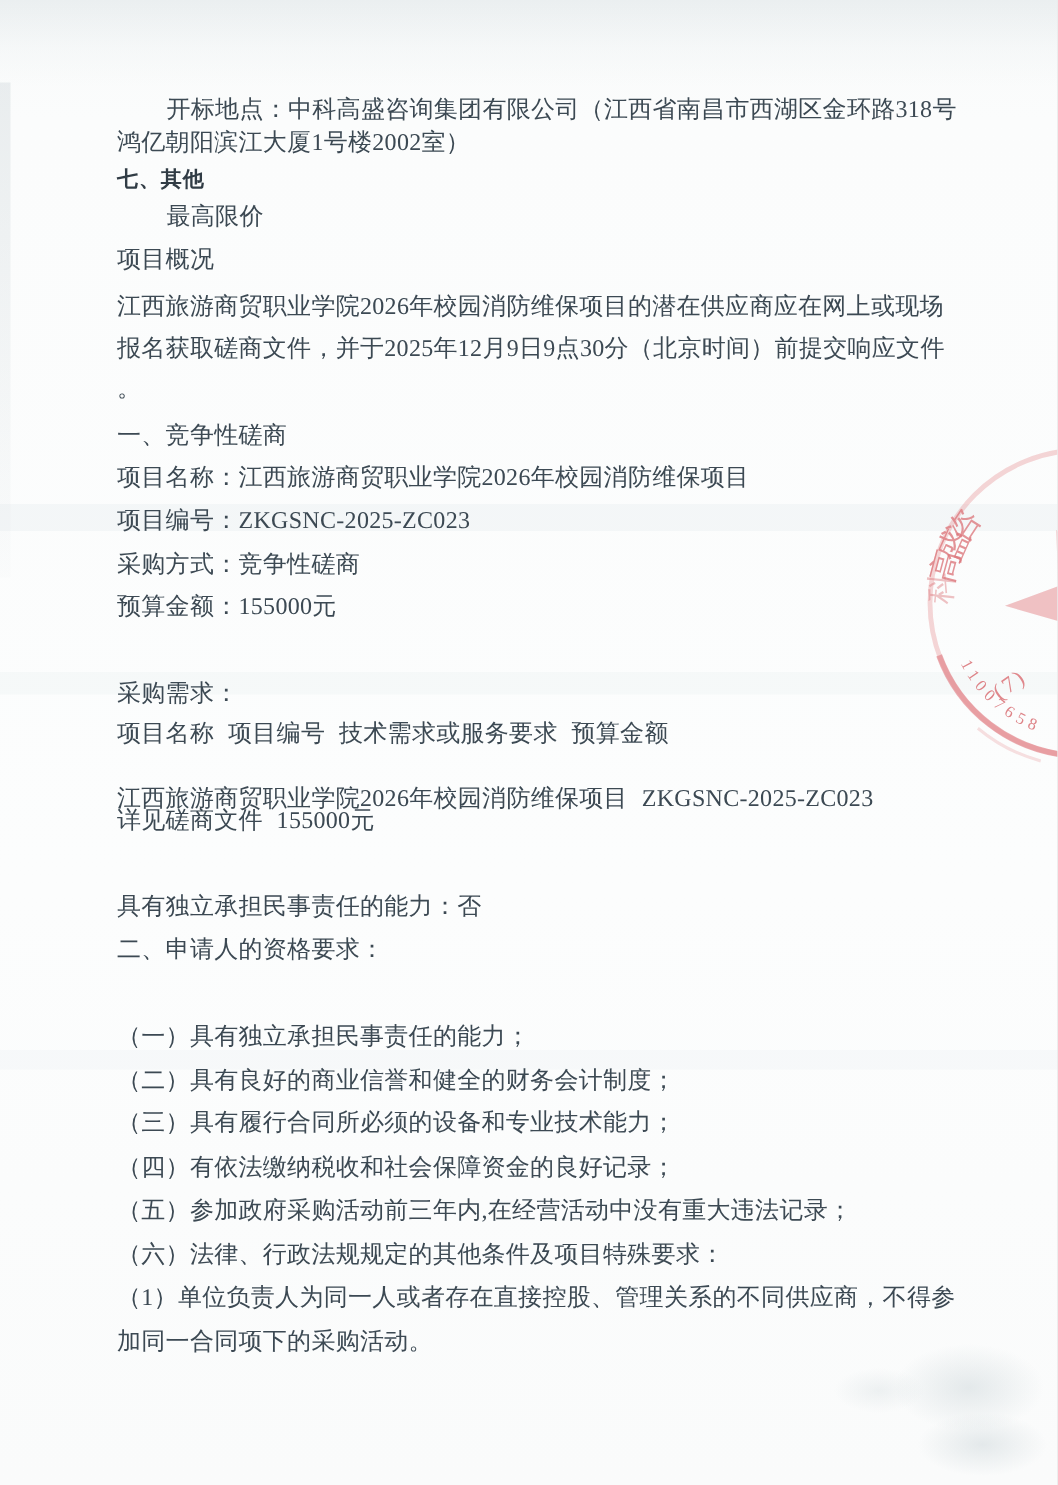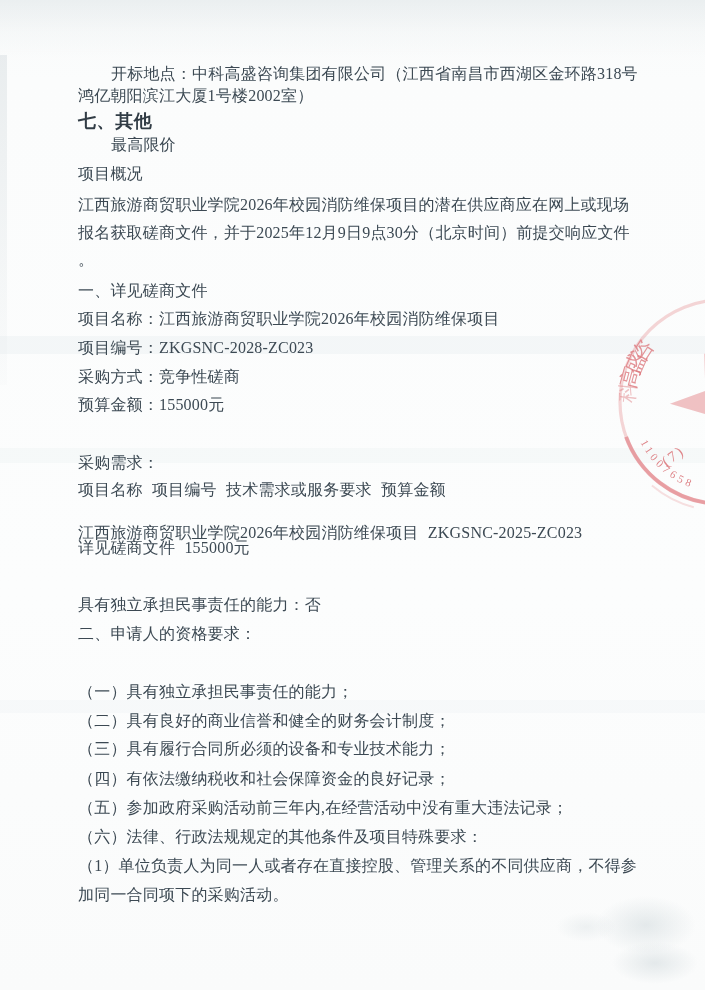--- a/index.html
+++ b/index.html
@@ -8,21 +8,21 @@
     background:linear-gradient(180deg,#f8fafa 0%,#fbfcfc 8%,#fcfdfd 60%,#fafbfb 100%);
     overflow:hidden;
     font-family:"Liberation Serif","DejaVu Serif",serif;
     color:#3c4953;
   }
   .ln{
     position:absolute;left:78px;font-size:16px;line-height:22px;
     white-space:nowrap;letter-spacing:.2px;margin:0;
   }
   .ind{left:111px;}
-  .b{font-weight:bold;color:#313c45;font-size:18px;letter-spacing:.6px;}
+  .b{font-weight:bold;color:#313c45;font-size:14px;letter-spacing:.6px;}
   .tbl{word-spacing:5px;}
   
   .topband{position:absolute;top:0;left:0;right:0;height:58px;
     background:linear-gradient(180deg,rgba(213,221,224,.38),rgba(213,221,224,.10) 55%,rgba(213,221,224,0));}
   .streak{position:absolute;left:0;top:55px;width:7px;height:330px;
     background:linear-gradient(180deg,rgba(200,209,213,.35),rgba(200,209,213,.04));}
   .band{position:absolute;left:0;right:0;background:rgba(208,218,221,.16);}
   .band.b1{top:336px;height:18px;}
   .band.b2{top:448px;height:15px;background:rgba(208,218,221,.12);}
   .band.b3{top:700px;height:13px;background:rgba(208,218,221,.10);}
@@ -48,23 +48,23 @@
   <div class="smudge sm3"></div>
 
   <p class="ln ind" style="top:63px">开标地点：中科高盛咨询集团有限公司（江西省南昌市西湖区金环路318号</p>
   <p class="ln" style="top:85px">鸿亿朝阳滨江大厦1号楼2002室）</p>
   <p class="ln b" style="top:110px">七、其他</p>
   <p class="ln ind" style="top:134px">最高限价</p>
   <p class="ln" style="top:163px">项目概况</p>
   <p class="ln" style="top:194px">江西旅游商贸职业学院2026年校园消防维保项目的潜在供应商应在网上或现场</p>
   <p class="ln" style="top:222px">报名获取磋商文件，并于2025年12月9日9点30分（北京时间）前提交响应文件</p>
   <p class="ln" style="top:249px">。</p>
-  <p class="ln" style="top:280px">一、详见磋商文件</p>
+  <p class="ln" style="top:280px">一、竞争性磋商</p>
   <p class="ln" style="top:308px">项目名称：江西旅游商贸职业学院2026年校园消防维保项目</p>
-  <p class="ln" style="top:337px">项目编号：ZKGSNC-2028-ZC023</p>
+  <p class="ln" style="top:337px">项目编号：ZKGSNC-2025-ZC023</p>
   <p class="ln" style="top:366px">采购方式：竞争性磋商</p>
   <p class="ln" style="top:394px">预算金额：155000元</p>
   <p class="ln" style="top:452px">采购需求：</p>
   <p class="ln tbl" style="top:479px">项目名称 项目编号 技术需求或服务要求 预算金额</p>
   <p class="ln tbl" style="top:522px">江西旅游商贸职业学院2026年校园消防维保项目 ZKGSNC-2025-ZC023</p>
   <p class="ln tbl" style="top:537px">详见磋商文件 155000元</p>
   <p class="ln" style="top:594px">具有独立承担民事责任的能力：否</p>
   <p class="ln" style="top:623px">二、申请人的资格要求：</p>
   <p class="ln" style="top:710px">（二）具有良好的商业信誉和健全的财务会计制度；</p>
   <p class="ln" style="top:681px">（一）具有独立承担民事责任的能力；</p>

